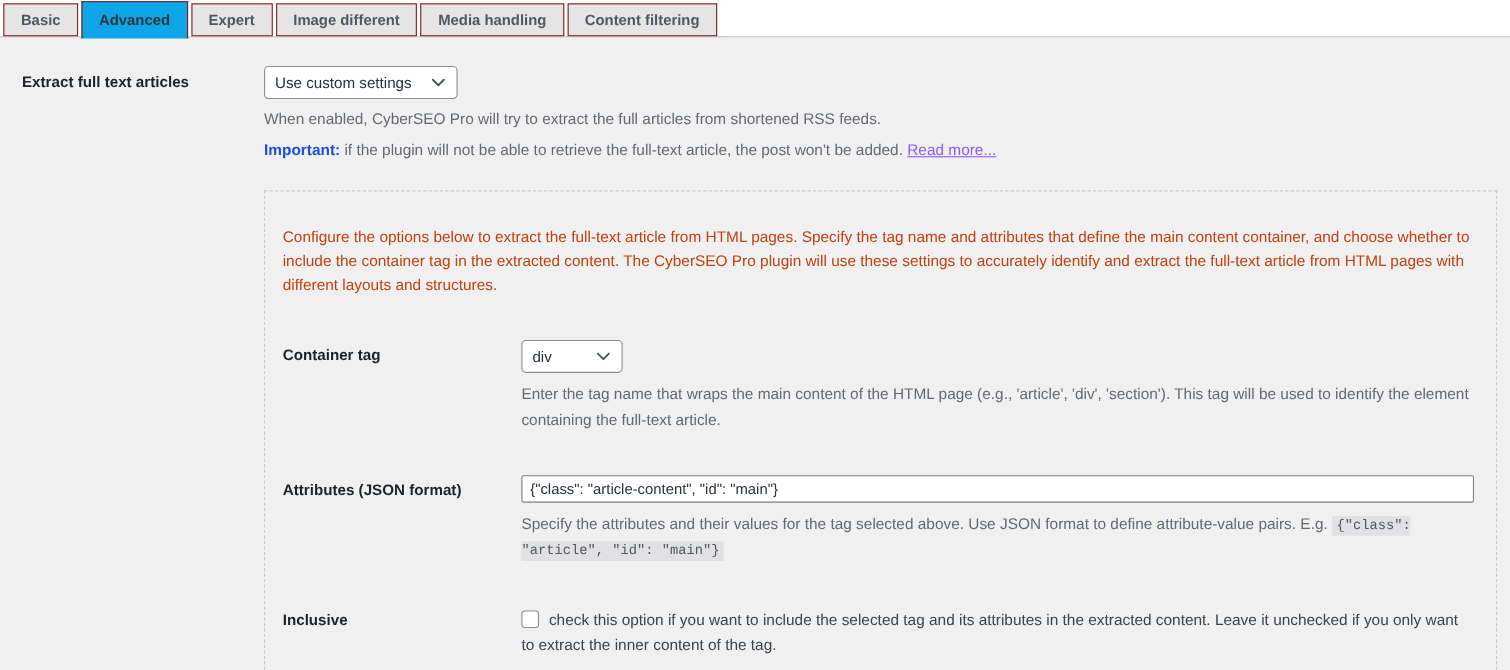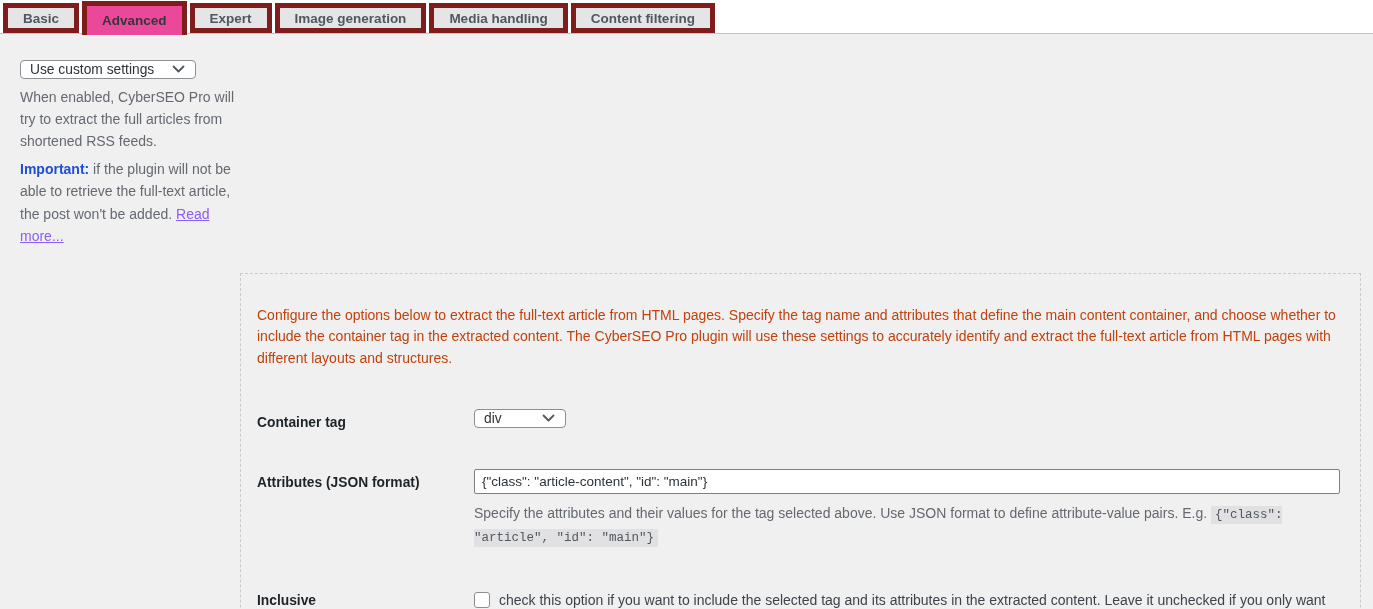--- a/index.html
+++ b/index.html
@@ -23,31 +23,31 @@
     padding-left: 3px;
     position: relative;
   }
   .tab {
     height: 30px;
     margin: 3px 3px 0 0;
     padding: 0 15px;
     display: flex;
     align-items: center;
     background: #e5e5e5;
-    border: 5px solid #7f1d1d;
+    border: 1px solid #7f1d1d;
     font-weight: 700;
     font-size: 13.5px;
     color: #50575e;
     cursor: pointer;
     white-space: nowrap;
   }
   .tab.active {
     height: 34px;
     margin-top: 1px;
-    background: #ec4899;
+    background: #0ea5e9;
     border-bottom: none;
     position: relative;
     z-index: 2;
     color: #32373c;
   }
 
   
   .content { padding: 26px 12px 0 20px; }
 
   .row {
@@ -60,21 +60,21 @@
     color: #1d2327;
     padding-top: 7px;
     font-size: 13.8px;
   }
 
   
   .select {
     display: inline-flex;
     align-items: center;
     justify-content: space-between;
-    height: 19px;
+    height: 30px;
     background: #ffffff;
     border: 1px solid #8c8f94;
     border-radius: 4px;
     padding: 0 10px 0 9px;
     color: #2c3338;
     cursor: pointer;
     font-size: 13.8px;
   }
   .select .chev { margin-left: 18px; display: inline-flex; }
 
@@ -141,28 +141,29 @@
     cursor: pointer;
   }
 </style>
 </head>
 <body>
 
 <div class="tabbar">
   <div class="tab">Basic</div>
   <div class="tab active">Advanced</div>
   <div class="tab">Expert</div>
-  <div class="tab">Image generation</div>
+  <div class="tab">Image different</div>
   <div class="tab">Media handling</div>
   <div class="tab">Content filtering</div>
 </div>
 
 <div class="content">
 
   <div class="row">
+    <div class="row-label">Extract full text articles</div>
     <div>
       <div class="select">
         <span>Use custom settings</span>
         <span class="chev">
           <svg width="13" height="9" viewBox="0 0 13 9">
               <path d="M1.5 1.5 L6.5 6.5 L11.5 1.5" fill="none" stroke="#50575e" stroke-width="1.8" stroke-linecap="round" stroke-linejoin="round"></path>
             </svg>
         </span>
       </div>
       <div class="help">
@@ -180,20 +181,23 @@
       <div class="row-label">Container tag</div>
       <div>
         <div class="select">
           <span>div</span>
           <span class="chev" style="margin-left:40px">
             <svg width="13" height="9" viewBox="0 0 13 9">
                 <path d="M1.5 1.5 L6.5 6.5 L11.5 1.5" fill="none" stroke="#50575e" stroke-width="1.8" stroke-linecap="round" stroke-linejoin="round"></path>
               </svg>
           </span>
         </div>
+        <div class="field-help">
+          <p>Enter the tag name that wraps the main content of the HTML page (e.g., 'article', 'div', 'section'). This tag will be used to identify the element containing the full-text article.</p>
+        </div>
       </div>
     </div>
 
     <div class="box-row">
       <div class="row-label">Attributes (JSON format)</div>
       <div>
         <input class="text-input" type="text" value="{&quot;class&quot;: &quot;article-content&quot;, &quot;id&quot;: &quot;main&quot;}" style="">
         <div class="field-help">
           <p><span>Specify the attributes and their values for the tag selected above. Use JSON format to define attribute-value pairs. E.g. </span><code class="inline-code">{"class": "article", "id": "main"}</code></p>
         </div>

